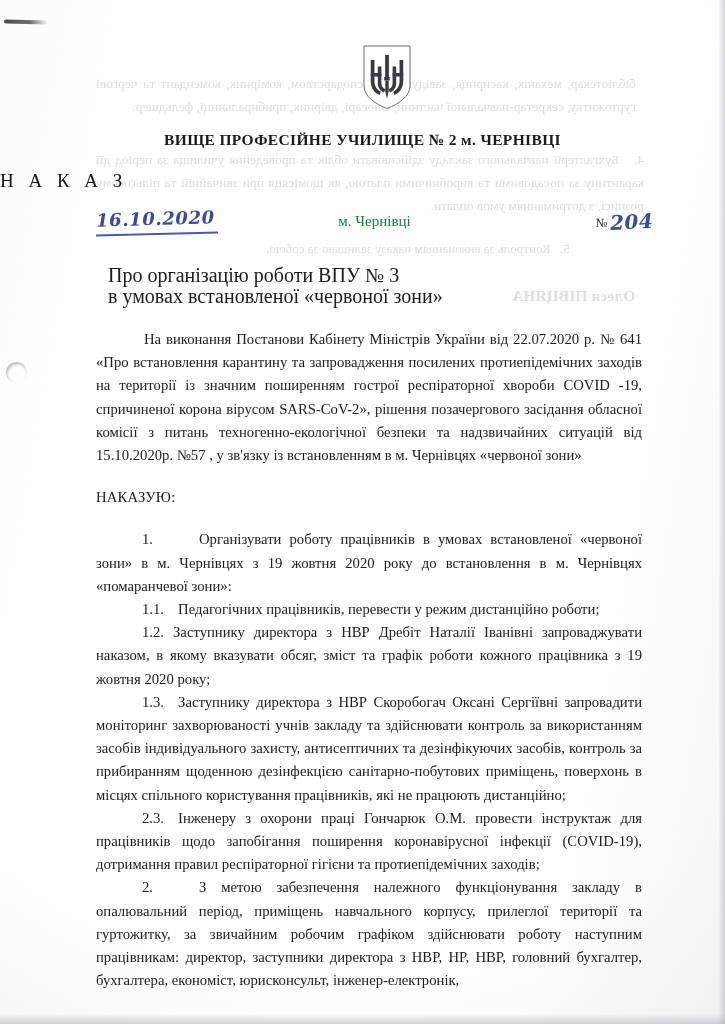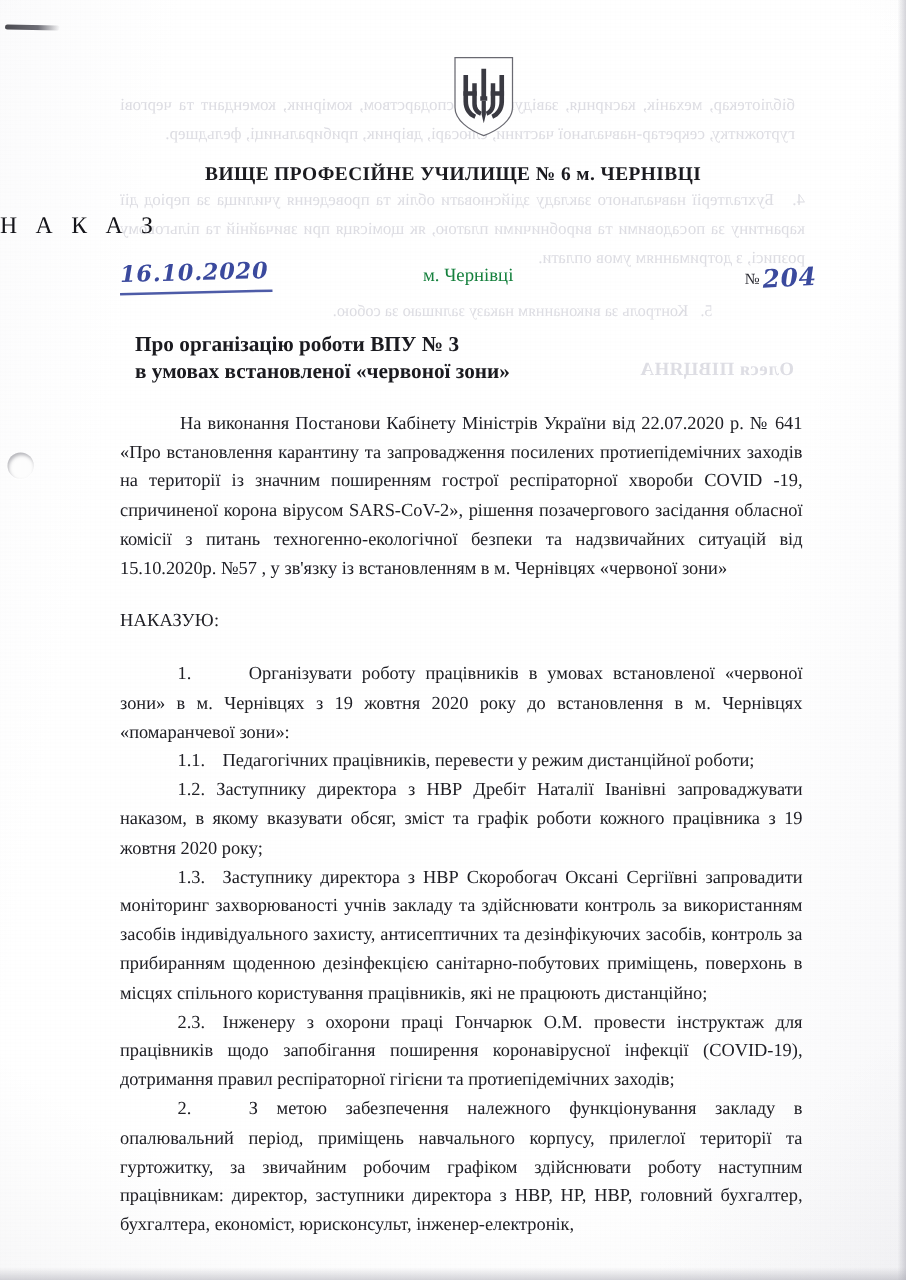--- a/index.html
+++ b/index.html
@@ -200,22 +200,22 @@
     display: inline-block;
     transform: rotate(-3deg);
     margin-left: 2px;
   }
 
   
   .subject {
     position: absolute;
     left: 108px; top: 265px;
     width: 430px;
-    font-size: 17px;
-    font-weight: bold;
+    font-size: 20px;
+    font-weight: normal;
     line-height: 21px;
     color: #1b1b20;
   }
   .subject div { white-space: nowrap; }
 
   
   .body {
     position: absolute;
     left: 96px; top: 328px;
     width: 546px;
@@ -278,21 +278,21 @@
 
         <path d="M61.2 45 h7.2 v33 c0 9.6 -5 16.2 -12.7 19 l-2.5 -6.4
                  c4.8 -2 8 -6 8 -12.6 z"></path>
 
         <path d="M17.5 58 h21.3 v7 h-21.3 z"></path>
         <path d="M61.2 58 h21.3 v7 h-21.3 z"></path>
       </g>
     </svg>
   </div>
 
-  <div class="org-title">ВИЩЕ ПРОФЕСІЙНЕ УЧИЛИЩЕ № 6 м. ЧЕРНІВЦІ</div>
+  <div class="org-title">ВИЩЕ ПРОФЕСІЙНЕ УЧИЛИЩЕ № 2 м. ЧЕРНІВЦІ</div>
 
   <div class="doc-kind">Н А К А З</div>
 
   <div class="meta-row">
     <span class="meta-date handwritten">16.10.2020</span>
     <span class="meta-date-rule"></span>
 
     <span class="meta-city">м. Чернівці</span>
 
     <span class="meta-num">
@@ -313,21 +313,21 @@
 
     <p class="order-word">НАКАЗУЮ:</p>
 
     <div class="spacer-md"></div>
 
     <p>
       <span class="gap-wide"></span><span class="num-lead">1.</span><span class="gap-wide"></span><span>Організувати роботу працівників в умовах встановленої «червоної зони» в м. Чернівцях з 19 жовтня 2020 року до встановлення в м. Чернівцях «помаранчевої зони»:</span>
     </p>
 
     <p>
-      <span class="gap-wide"></span><span class="num-lead">1.1.</span><span class="gap-mid"></span><span>Педагогічних працівників, перевести у режим дистанційної роботи;</span>
+      <span class="gap-wide"></span><span class="num-lead">1.1.</span><span class="gap-mid"></span><span>Педагогічних працівників, перевести у режим дистанційно роботи;</span>
     </p>
 
     <p>
       <span class="gap-wide"></span><span class="num-lead">1.2.</span>&nbsp;<span>Заступнику директора з НВР Дребіт Наталії Іванівні запроваджувати наказом, в якому вказувати обсяг, зміст та графік роботи кожного працівника з 19 жовтня 2020 року;</span>
     </p>
 
     <p>
       <span class="gap-wide"></span><span class="num-lead">1.3.</span><span class="gap-mid"></span><span>Заступнику директора з НВР Скоробогач Оксані Сергіївні запровадити моніторинг захворюваності учнів закладу та здійснювати контроль за використанням засобів індивідуального захисту, антисептичних та дезінфікуючих засобів, контроль за прибиранням щоденною дезінфекцією санітарно-побутових приміщень, поверхонь в місцях спільного користування працівників, які не працюють дистанційно;</span>
     </p>
 

